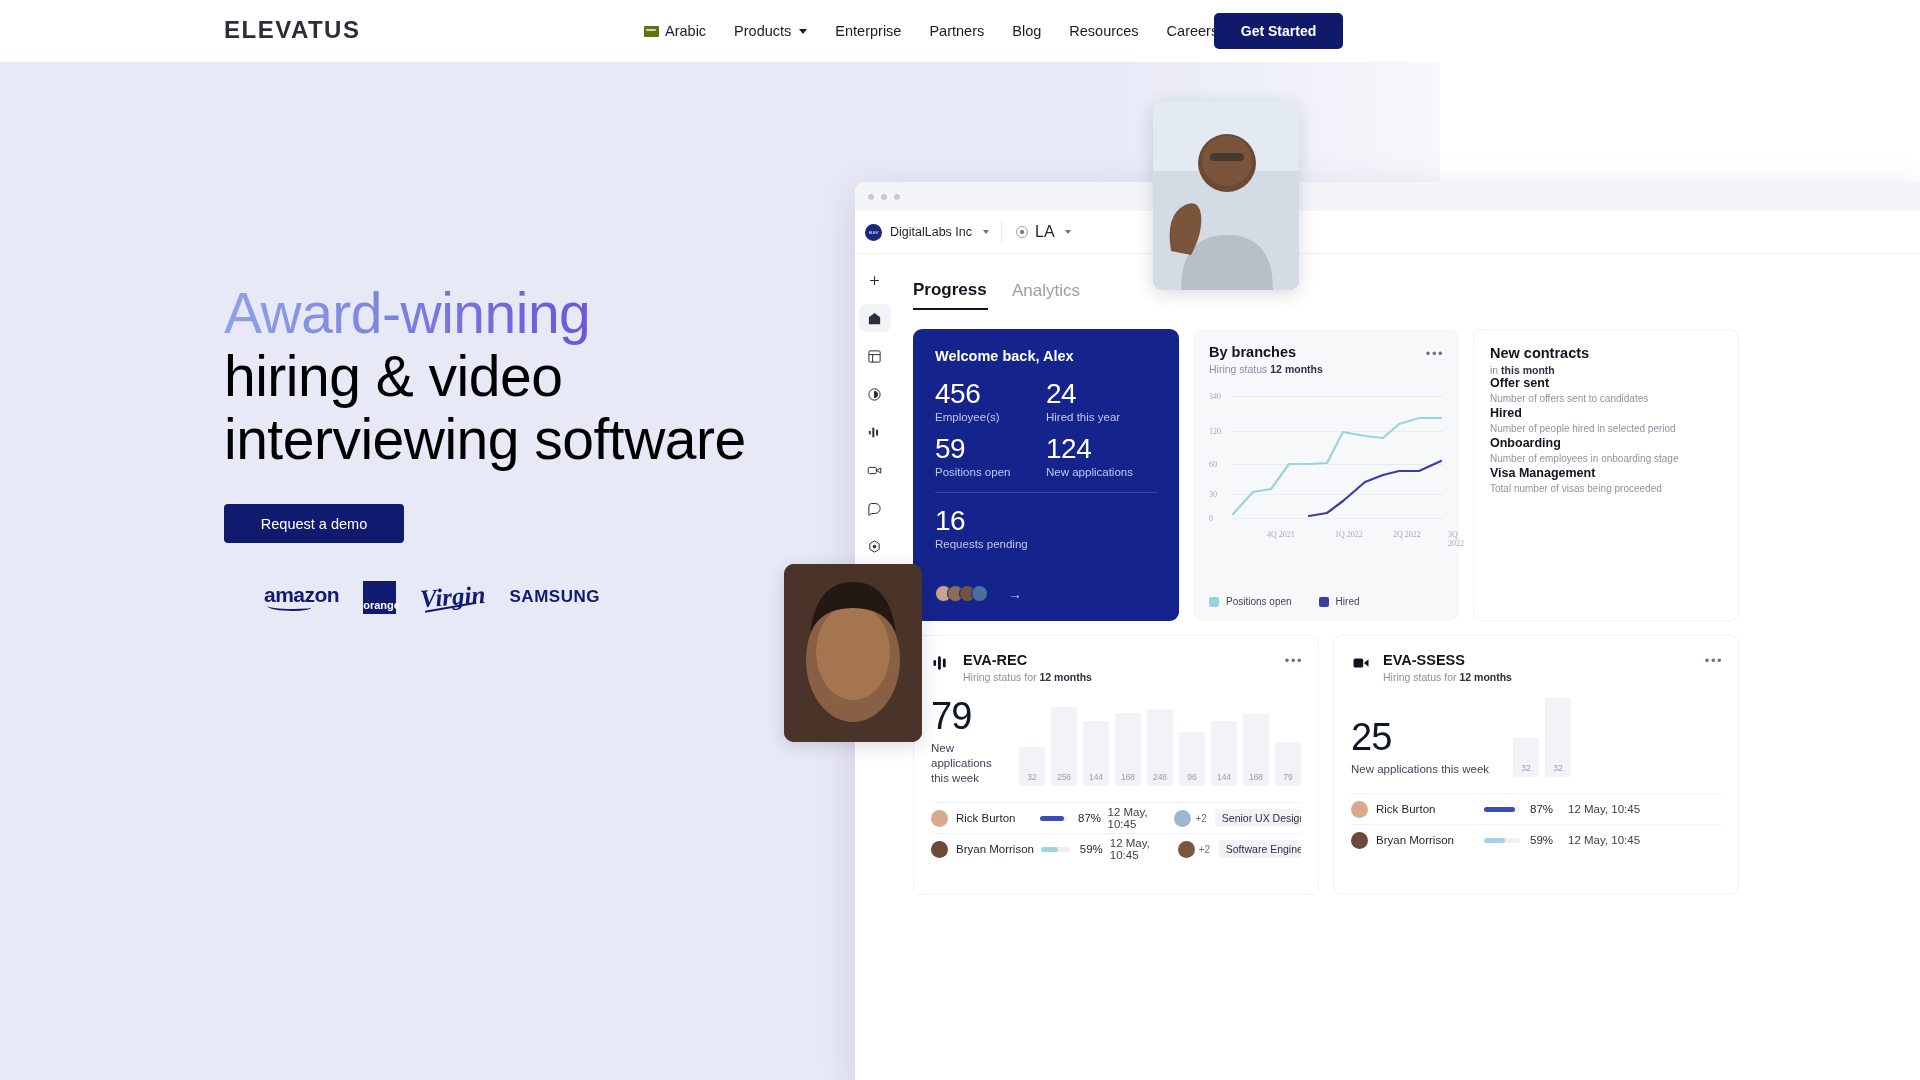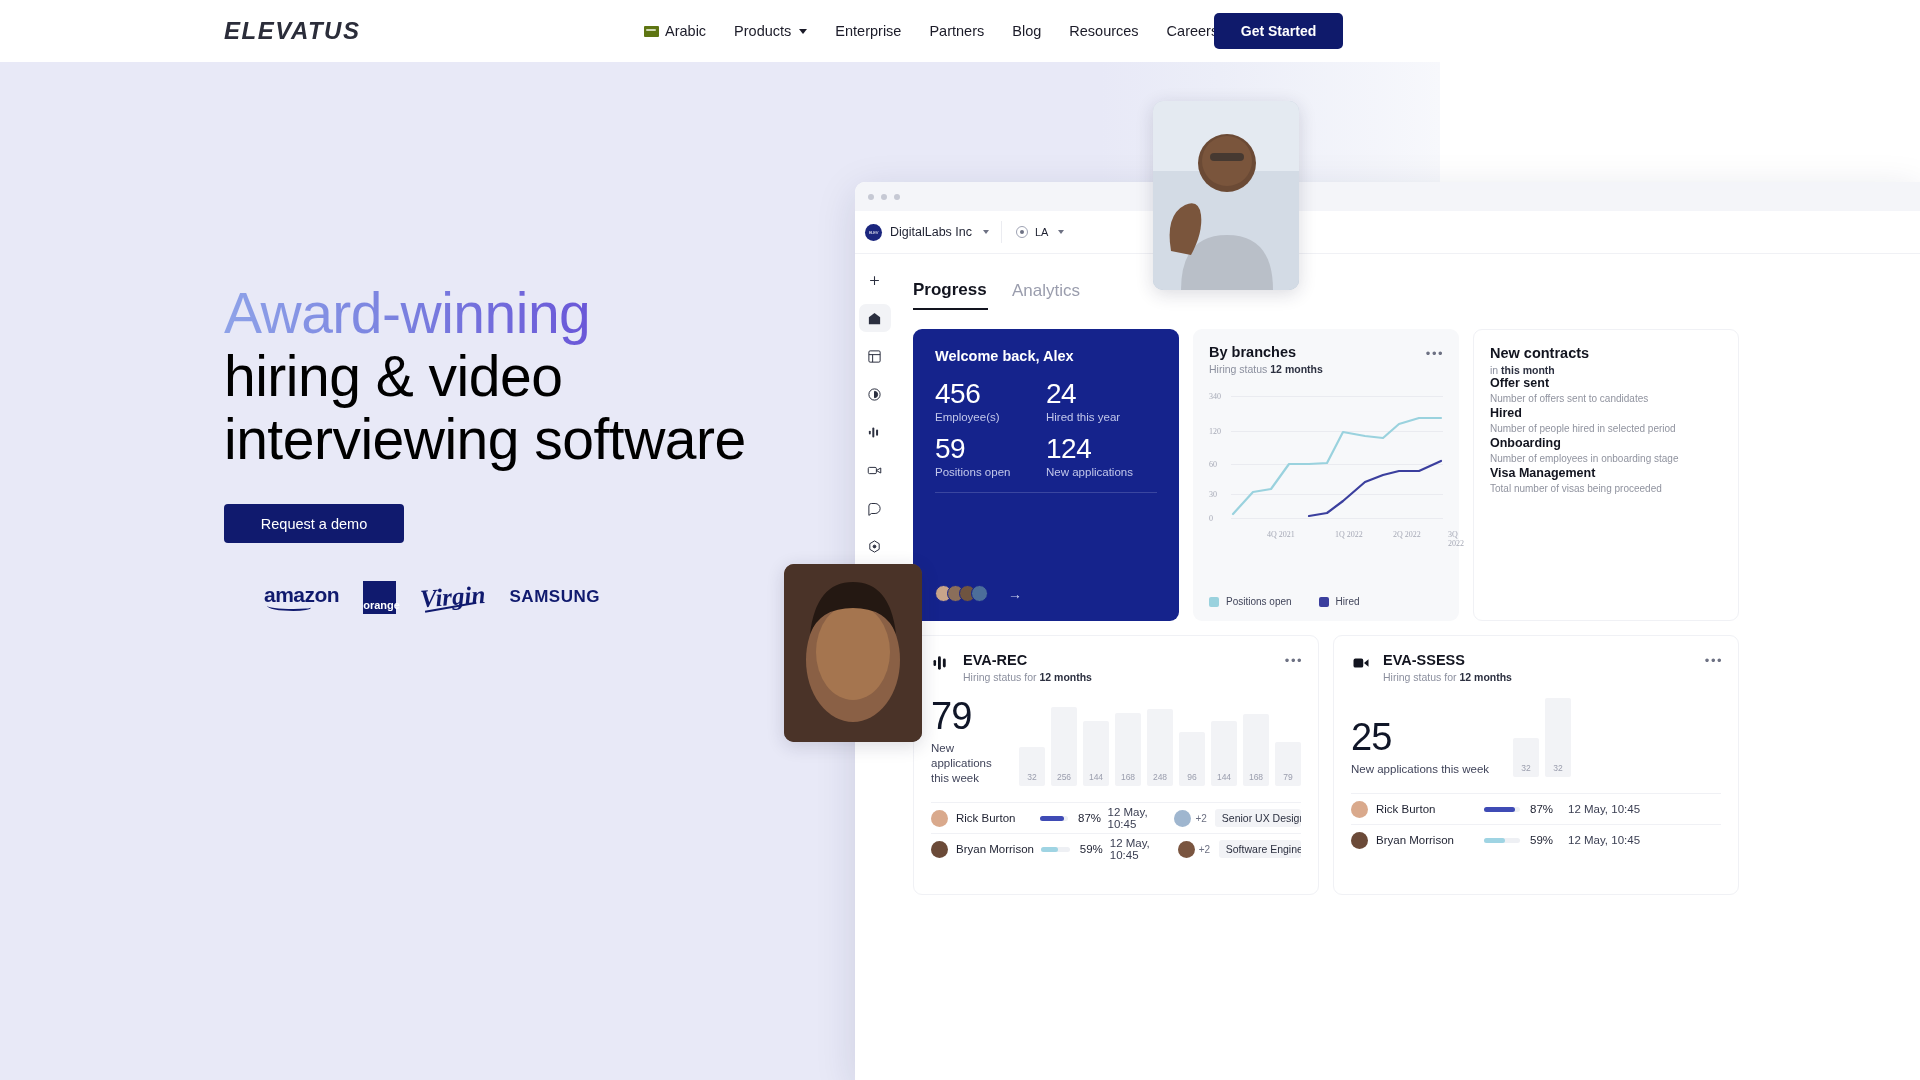--- a/index.html
+++ b/index.html
@@ -11,23 +11,22 @@
   }
 
   
   .navbar {
     position: absolute; top: 0; left: 0; width: 1920px; height: 62px;
     background: #ffffff; z-index: 60;
     display: flex; align-items: center;
   }
   .logo {
     position: absolute; left: 224px; top: 18px;
-    display: flex; align-items: center; gap: 2px;
+    display: flex; align-items: flex-end; gap: 2px;
     height: 26px;
-    font-style: italic;
   }
   .logo-text {
     font-size: 24px; font-weight: 700; letter-spacing: 1.5px;
     color: #2b2d3a; font-family: "Liberation Sans", sans-serif;
   }
   .nav-links {
     position: absolute; left: 630px; top: 0; height: 62px;
     display: flex; align-items: center; gap: 0px;
   }
   .nav-link {
@@ -166,21 +165,21 @@
     width: 17px; height: 17px; border-radius: 50%; background: #1b267e;
     display: flex; align-items: center; justify-content: center;
     color: #fff; font-size: 4px; letter-spacing: -0.3px;
   }
   .mini-caret {
     width: 0; height: 0; border-left: 3.5px solid transparent;
     border-right: 3.5px solid transparent; border-top: 4px solid #6d7183;
     margin-left: 3px;
   }
   .branch {
-    display: flex; align-items: center; gap: 7px; font-size: 11px;
+    display: flex; align-items: center; gap: 7px; font-size: 16px;
     color: #1d2030; cursor: pointer; padding-left: 14px;
     border-left: 1px solid #ebecf1; height: 22px;
   }
   .branch-ic {
     width: 12px; height: 12px; border-radius: 50%; border: 1px solid #9ea2b3;
     display: flex; align-items: center; justify-content: center;
   }
   .branch-ic::after {
     content: ""; width: 4px; height: 4px; border-radius: 50%; background: #6d7183;
   }
@@ -482,20 +481,24 @@
             <div>
               <div class="stat-num">59</div>
               <div class="stat-lbl">Positions open</div>
             </div>
             <div>
               <div class="stat-num">124</div>
               <div class="stat-lbl">New applications</div>
             </div>
           </div>
           <div class="wl-divider"></div>
+          <div>
+            <div class="stat-num">16</div>
+            <div class="stat-lbl">Requests pending</div>
+          </div>
           <div class="avatars">
             <span class="av" style="background:#c8a48a"></span>
             <span class="av" style="background:#8a6e5a"></span>
             <span class="av" style="background:#6f5440"></span>
             <span class="av" style="background:#4c6e9a"></span>
             <span class="arrow-r">→</span>
           </div>
         </div>
 
         <div class="card-branches">

